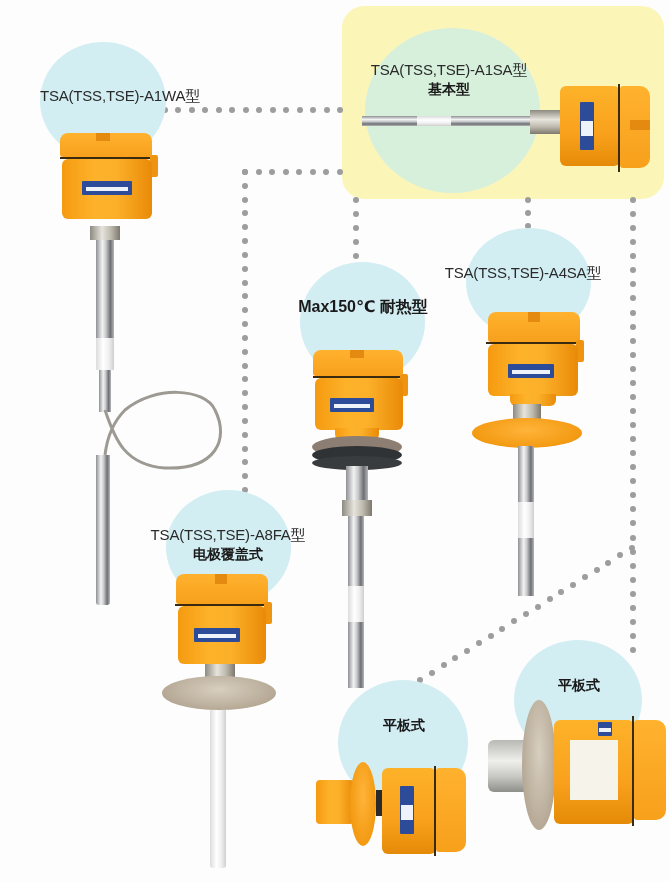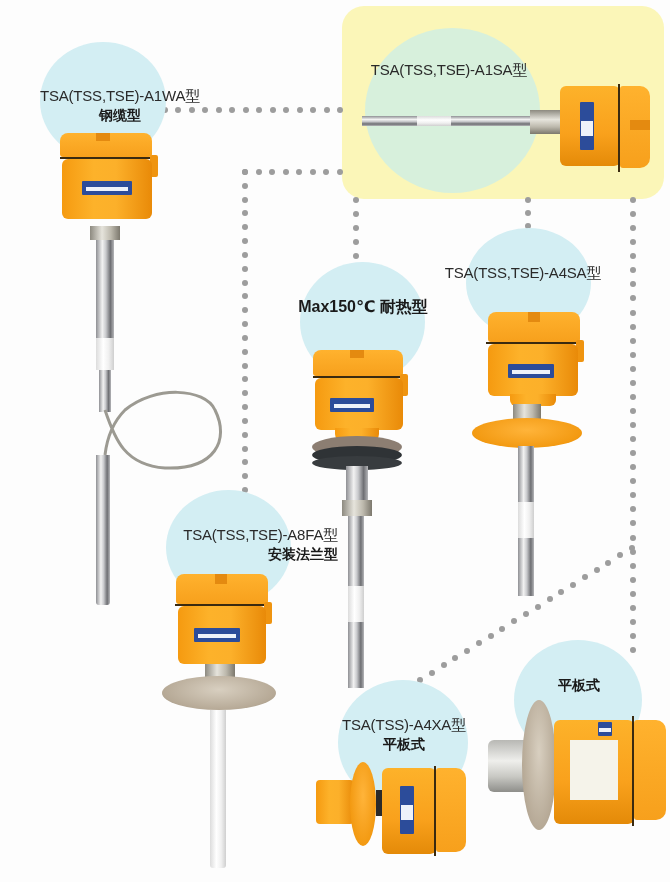--- a/index.html
+++ b/index.html
@@ -177,21 +177,20 @@
     <div class="dot" style="left: 452.333px; top: 655px;"></div>
     <div class="dot" style="left: 440.556px; top: 662.333px;"></div>
     <div class="dot" style="left: 428.778px; top: 669.667px;"></div>
     <div class="dot" style="left: 417px; top: 677px;"></div>
   </div>
 
 <div>
   <div class="bubble" style="left:40px;top:42px;width:126px;height:118px;"></div>
   <div class="label" style="left:4px;top:87px;width:232px;">
     <div class="model">TSA(TSS,TSE)-A1WA型</div>
-    <div class="type">钢缆型</div>
   </div>
   <div>
     <div class="cap" style="left:60px;top:133px;width:92px;height:24px;"></div>
     <div class="cap-slot" style="left:96px;top:133px;width:14px;height:8px;"></div>
     <div class="seam" style="left:60px;top:157px;width:94px;"></div>
     <div class="side-box" style="left:150px;top:155px;width:8px;height:22px;"></div>
     <div class="housing" style="left:62px;top:159px;width:90px;height:60px;"></div>
     <div class="nameplate" style="left:82px;top:181px;width:50px;height:14px;"></div>
     <div class="hexnut" style="left:90px;top:226px;width:30px;height:14px;"></div>
     <div class="rod" style="left:96px;top:240px;width:18px;height:100px;"></div>
@@ -201,20 +200,21 @@
       <path d="M10,30 C20,60 30,85 70,88 C120,90 135,60 120,30 C110,8 60,5 30,30 C18,42 12,58 10,75" stroke="#9c9a92" stroke-width="3" fill="none"></path>
     </svg>
     <div class="rod" style="left:96px;top:455px;width:14px;height:150px;border-radius:0 0 3px 3px;"></div>
   </div>
 </div>
 
 <div>
   <div class="bubble" style="left:365px;top:28px;width:175px;height:165px;background:#d7f0dc;"></div>
   <div class="label" style="left:344px;top:61px;width:210px;">
     <div class="model">TSA(TSS,TSE)-A1SA型</div>
+    <div class="type">基本型</div>
   </div>
   <div>
     <div class="rod-h" style="left:362px;top:116px;width:55px;height:10px;"></div>
     <div class="insulator-h" style="left:417px;top:116px;width:34px;height:10px;"></div>
     <div class="rod-h" style="left:451px;top:116px;width:80px;height:10px;"></div>
     <div class="hexnut" style="left:530px;top:110px;width:30px;height:24px;background:linear-gradient(180deg,#8d8a80,#e6e4dc 40%,#bdb9ad 70%,#7c786d);"></div>
     <div class="housing" style="left:560px;top:86px;width:60px;height:80px;background:linear-gradient(180deg,#fdb22a,#f9a11c 60%,#e48a08);"></div>
     <div class="seam" style="left:618px;top:84px;width:2px;height:88px;"></div>
     <div class="cap" style="left:620px;top:86px;width:30px;height:82px;border-radius:3px 10px 10px 3px;"></div>
     <div class="cap-slot" style="left:630px;top:120px;width:20px;height:10px;"></div>
@@ -262,41 +262,40 @@
     <div class="hexnut" style="left:513px;top:404px;width:28px;height:22px;"></div>
     <div class="flange-orange" style="left:472px;top:418px;width:110px;height:30px;"></div>
     <div class="rod" style="left:518px;top:446px;width:16px;height:56px;"></div>
     <div class="insulator" style="left:518px;top:502px;width:16px;height:36px;"></div>
     <div class="rod" style="left:518px;top:538px;width:16px;height:58px;"></div>
   </div>
 </div>
 
 <div>
   <div class="bubble" style="left:166px;top:490px;width:125px;height:115px;"></div>
-  <div class="label" style="left:118px;top:526px;width:220px;text-align:right;">
+  <div class="label" style="left:118px;top:526px;width:220px;">
     <div class="model">TSA(TSS,TSE)-A8FA型</div>
-    <div class="type">安装法兰型</div>
+    <div class="type">电极覆盖式</div>
   </div>
   <div>
     <div class="cap" style="left:176px;top:574px;width:92px;height:30px;"></div>
     <div class="cap-slot" style="left:215px;top:574px;width:12px;height:10px;"></div>
     <div class="seam" style="left:175px;top:604px;width:94px;"></div>
     <div class="side-box" style="left:264px;top:602px;width:8px;height:22px;"></div>
     <div class="housing" style="left:178px;top:606px;width:88px;height:58px;"></div>
     <div class="nameplate" style="left:194px;top:628px;width:46px;height:14px;"></div>
     <div class="hexnut" style="left:205px;top:664px;width:30px;height:20px;"></div>
     <div class="flange-steel" style="left:162px;top:676px;width:114px;height:34px;"></div>
     <div class="insulator" style="left:210px;top:710px;width:16px;height:158px;border-radius:0 0 3px 3px;"></div>
   </div>
 </div>
 
 <div>
   <div class="bubble" style="left:338px;top:680px;width:130px;height:125px;"></div>
   <div class="label" style="left:314px;top:716px;width:180px;">
-    <div class="model">TSA(TSS)-A4XA型</div>
     <div class="type">平板式</div>
   </div>
   <div>
     <div class="housing" style="left:316px;top:780px;width:38px;height:44px;border-radius:4px;"></div>
     <div class="flange-orange" style="left:350px;top:762px;width:26px;height:84px;"></div>
     <div class="seam" style="left:376px;top:790px;width:8px;height:26px;background:#2a2a2a;"></div>
     <div class="housing" style="left:382px;top:768px;width:54px;height:86px;background:linear-gradient(180deg,#fdb22a,#f9a11c 60%,#e48a08);"></div>
     <div class="nameplate" style="left:400px;top:786px;width:14px;height:48px;"></div>
     <div class="seam" style="left:434px;top:766px;width:2px;height:90px;"></div>
     <div class="cap" style="left:436px;top:768px;width:30px;height:84px;border-radius:3px 10px 10px 3px;"></div>

